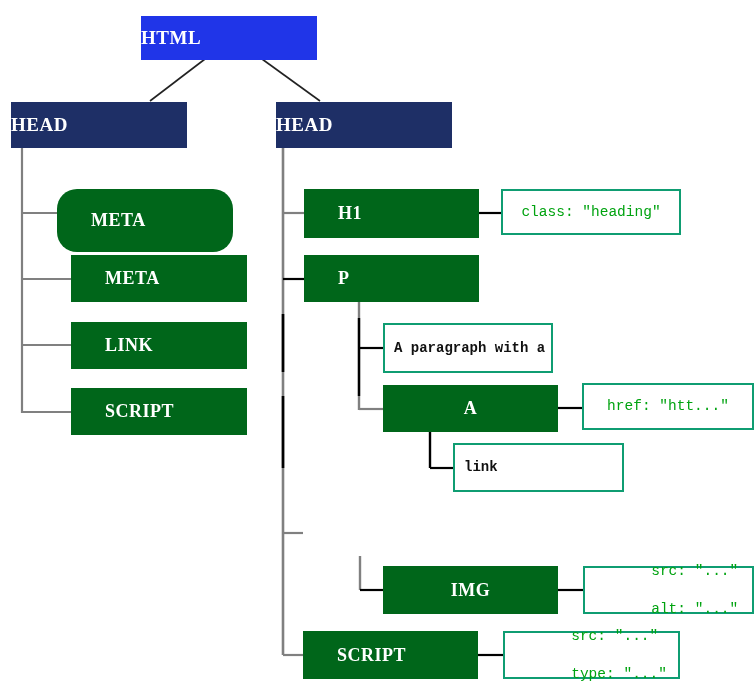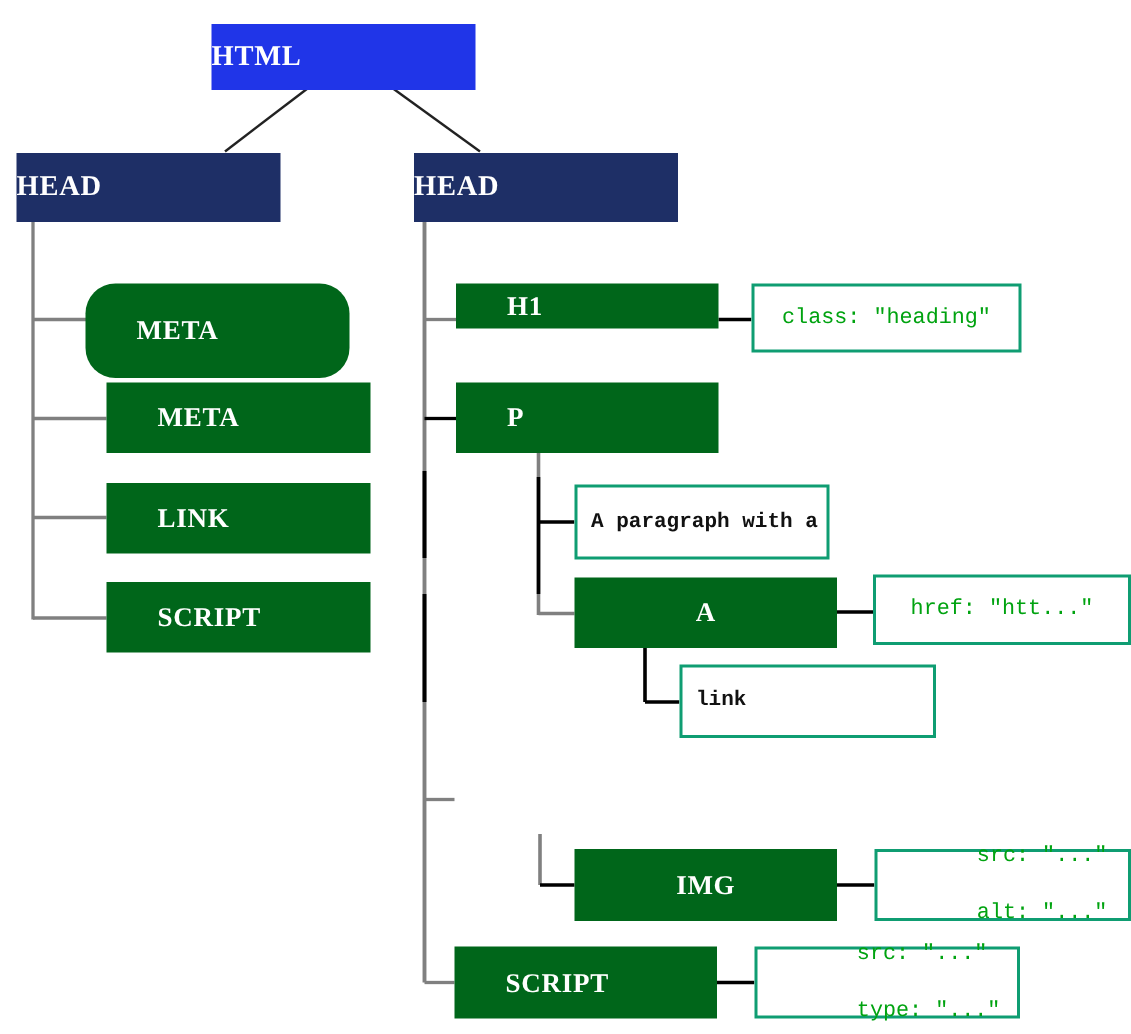--- a/index.html
+++ b/index.html
@@ -108,21 +108,21 @@
   </div>
 
   <div class="node elem" style="left:71px;top:322px;width:176px;height:47px;">
     <span class="lbl">LINK</span>
   </div>
 
   <div class="node elem" style="left:71px;top:388px;width:176px;height:47px;">
     <span class="lbl">SCRIPT</span>
   </div>
 
-  <div class="node elem" style="left:304px;top:189px;width:175px;height:30px;">
+  <div class="node elem" style="left:304px;top:189px;width:175px;height:49px;">
     <span class="lbl">H1</span>
   </div>
 
   <div class="node elem" style="left:304px;top:255px;width:175px;height:47px;">
     <span class="lbl">P</span>
   </div>
 
   <div class="node elem center" style="left:383px;top:385px;width:175px;height:47px;">
     <span class="lbl">A</span>
   </div>

